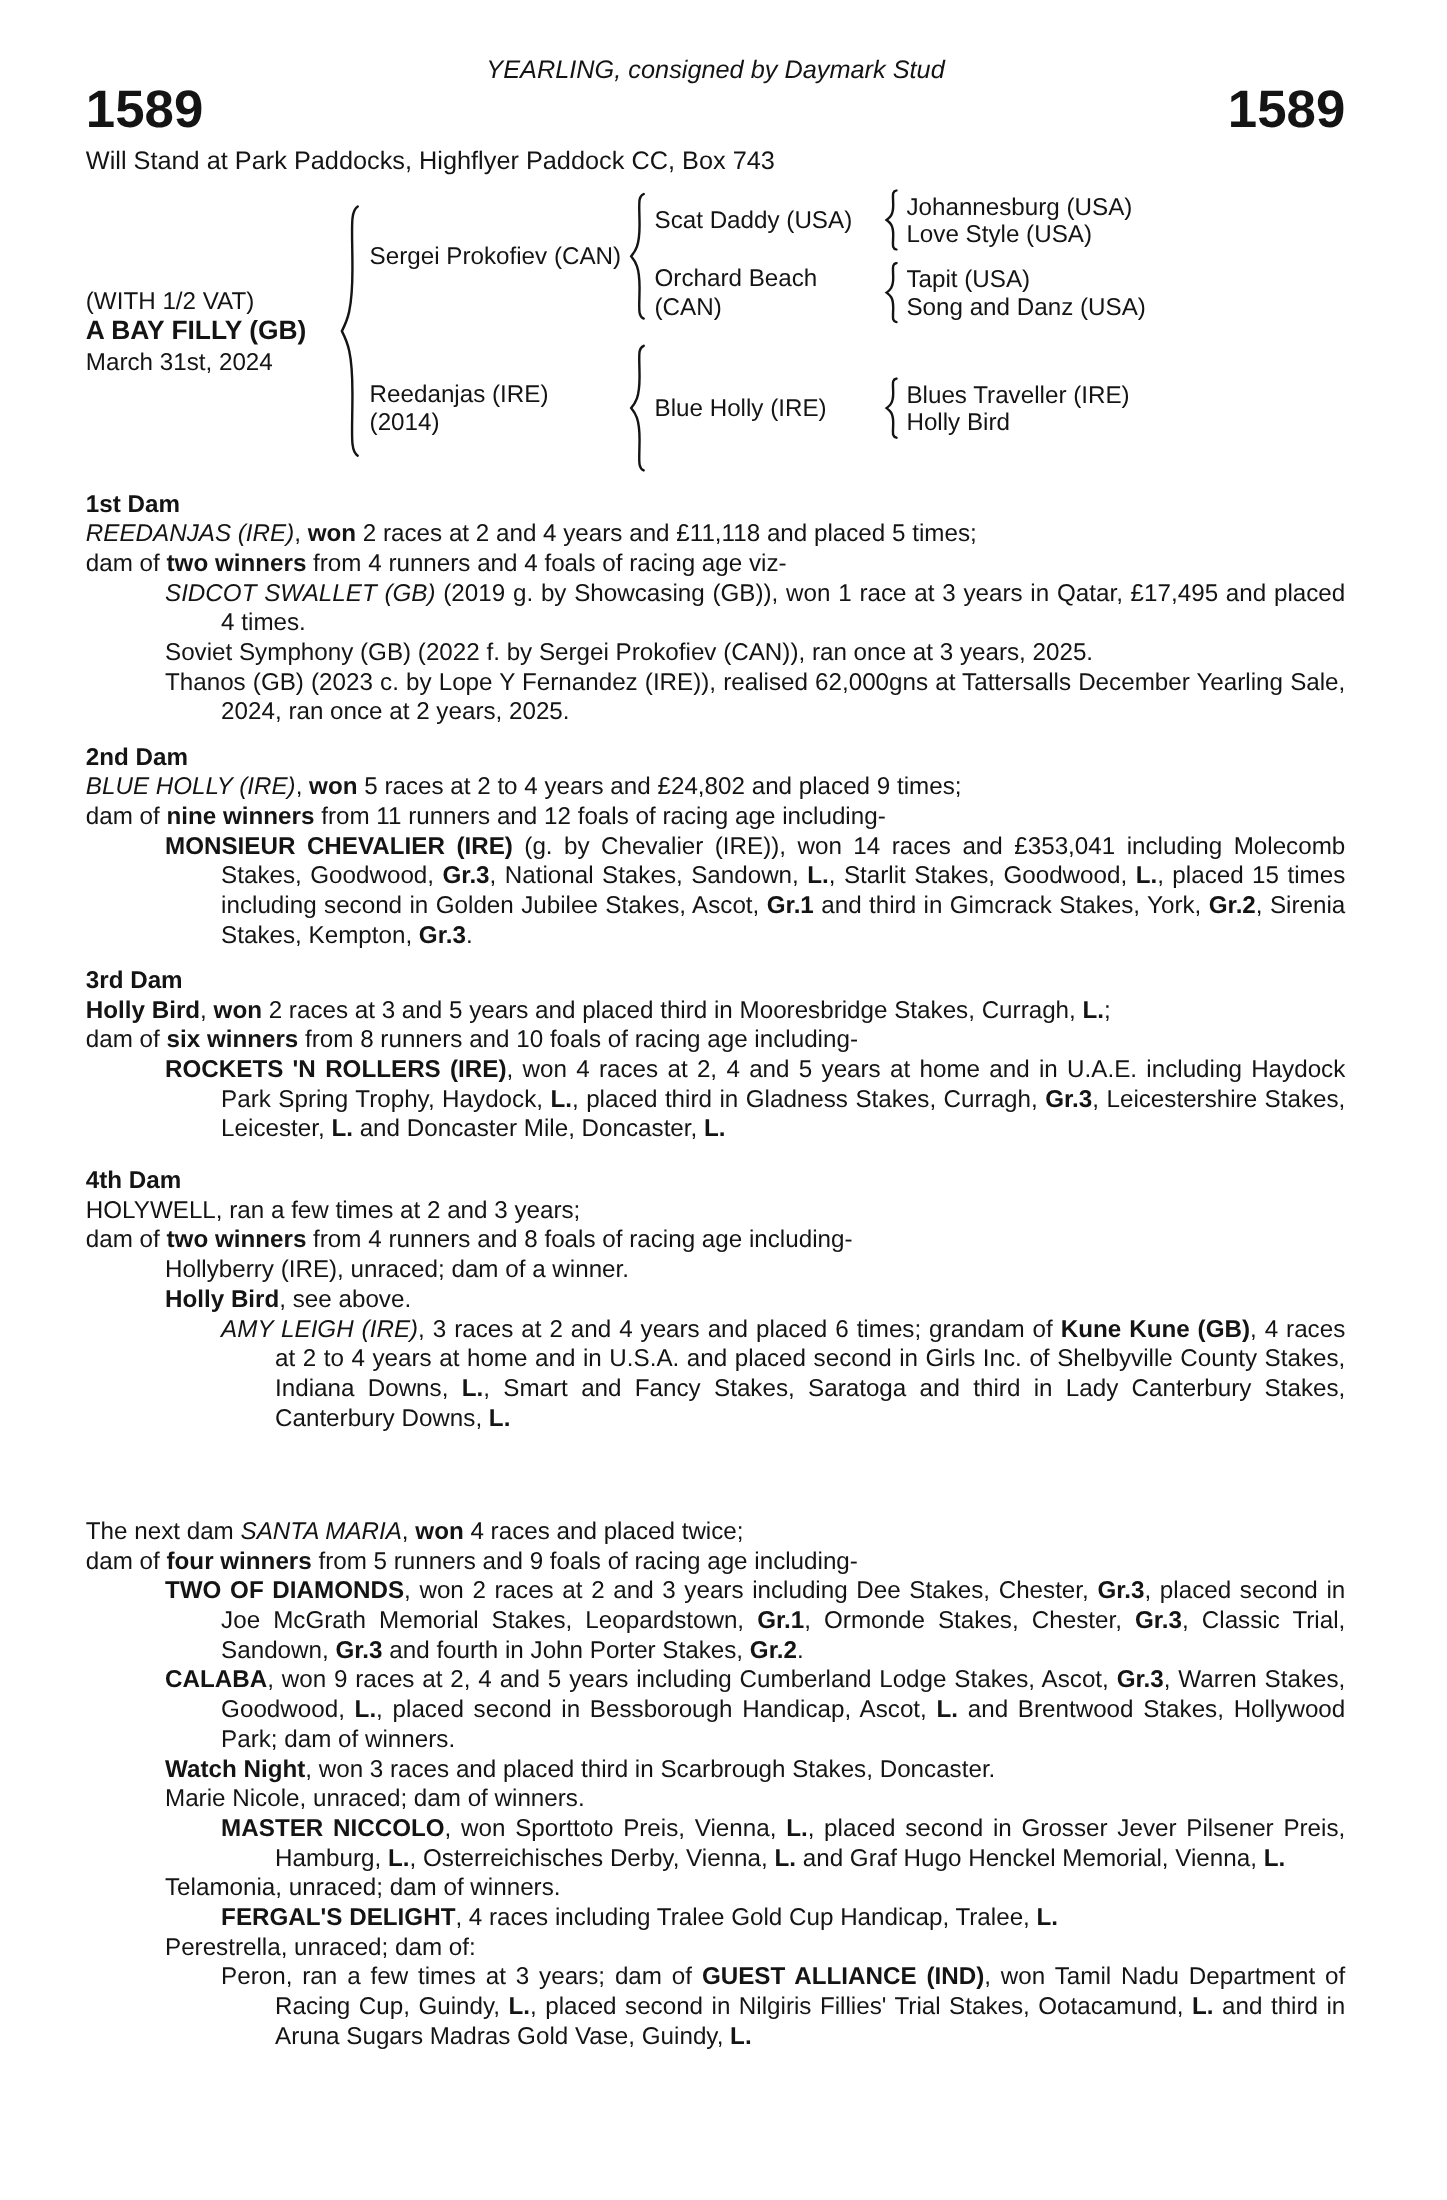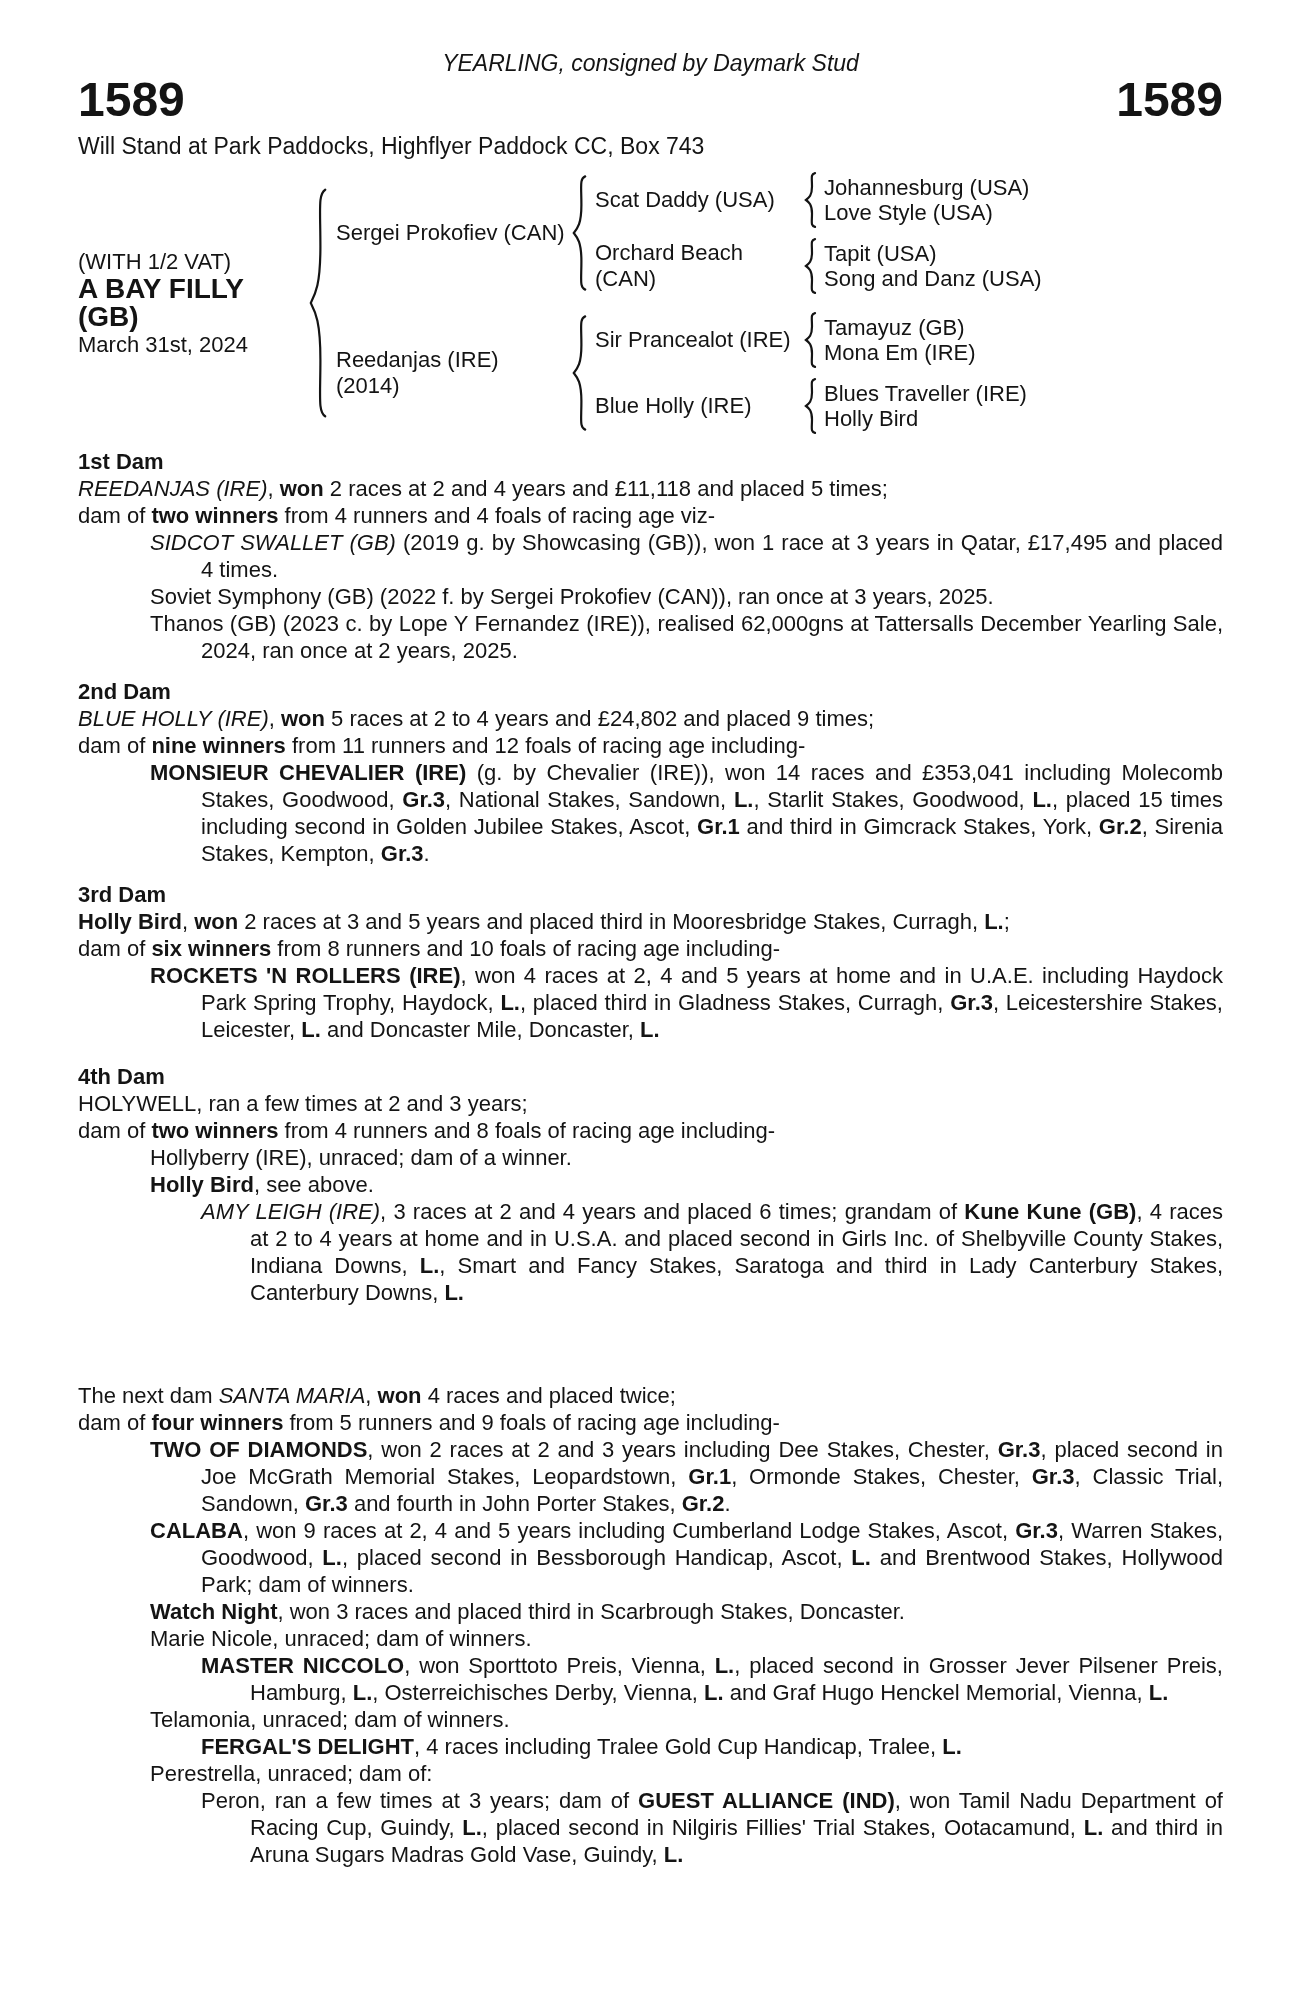--- a/index.html
+++ b/index.html
@@ -11,21 +11,21 @@
   .page{padding:50px 92px 0 78px;}
   .consignor{text-align:center;font-style:italic;font-size:23px;line-height:27px;}
   .lot-row{display:flex;justify-content:space-between;align-items:flex-start;
     font-weight:700;font-size:48px;line-height:46px;margin-top:0px;}
   .stand{font-weight:400;font-size:23px;line-height:27px;margin-top:10px;}
 
   
   .pedigree{display:flex;align-items:center;margin-top:12px;font-size:22px;line-height:26px;}
   .subject{width:226px;}
   .subject .vat{line-height:27px;}
-  .subject .sname{font-weight:700;font-size:28px;line-height:28px;}
+  .subject .sname{font-weight:700;font-size:24px;line-height:28px;}
   .subject .sdate{line-height:27px;}
   .gens{flex:1;display:flex;flex-direction:column;gap:18px;}
   .half{display:flex;align-items:center;}
   .parent{width:234px;}
   .gen3{flex:1;display:flex;flex-direction:column;gap:10px;}
   .gp-row{display:flex;align-items:center;}
   .gp-name{width:208px;}
   .ggp{flex:1;}
   .ggp-line{line-height:25px;white-space:nowrap;}
   .brace{flex:none;display:flex;align-items:center;}
@@ -116,32 +116,20 @@
             <div class="pname">Reedanjas (IRE)</div>
             <div class="psub">(2014)</div>
           </div>
           <div class="brace mid">
             <svg viewBox="0 0 20 100" preserveAspectRatio="none" aria-hidden="true">
               <path d="M16 2 C10 4 12 10 12 26 C12 42 8 46 4 50 C8 54 12 58 12 74 C12 90 10 96 16 98" fill="none" stroke="#141414" stroke-width="2.2" vector-effect="non-scaling-stroke" stroke-linecap="round"></path>
             </svg>
           </div>
           <div class="gen3">
             <div class="gp-row">
-              <div class="gp-name">Sir Prancealot (IRE)</div>
-              <div class="brace small">
-                <svg viewBox="0 0 20 100" preserveAspectRatio="none" aria-hidden="true">
-                  <path d="M16 2 C10 4 12 10 12 26 C12 42 8 46 4 50 C8 54 12 58 12 74 C12 90 10 96 16 98" fill="none" stroke="#141414" stroke-width="2.2" vector-effect="non-scaling-stroke" stroke-linecap="round"></path>
-                </svg>
-              </div>
-              <div class="ggp">
-                <div class="ggp-line">Tamayuz (GB)</div>
-                <div class="ggp-line">Mona Em (IRE)</div>
-              </div>
-            </div>
-            <div class="gp-row">
               <div class="gp-name">Blue Holly (IRE)</div>
               <div class="brace small">
                 <svg viewBox="0 0 20 100" preserveAspectRatio="none" aria-hidden="true">
                   <path d="M16 2 C10 4 12 10 12 26 C12 42 8 46 4 50 C8 54 12 58 12 74 C12 90 10 96 16 98" fill="none" stroke="#141414" stroke-width="2.2" vector-effect="non-scaling-stroke" stroke-linecap="round"></path>
                 </svg>
               </div>
               <div class="ggp">
                 <div class="ggp-line">Blues Traveller (IRE)</div>
                 <div class="ggp-line">Holly Bird</div>
               </div>

